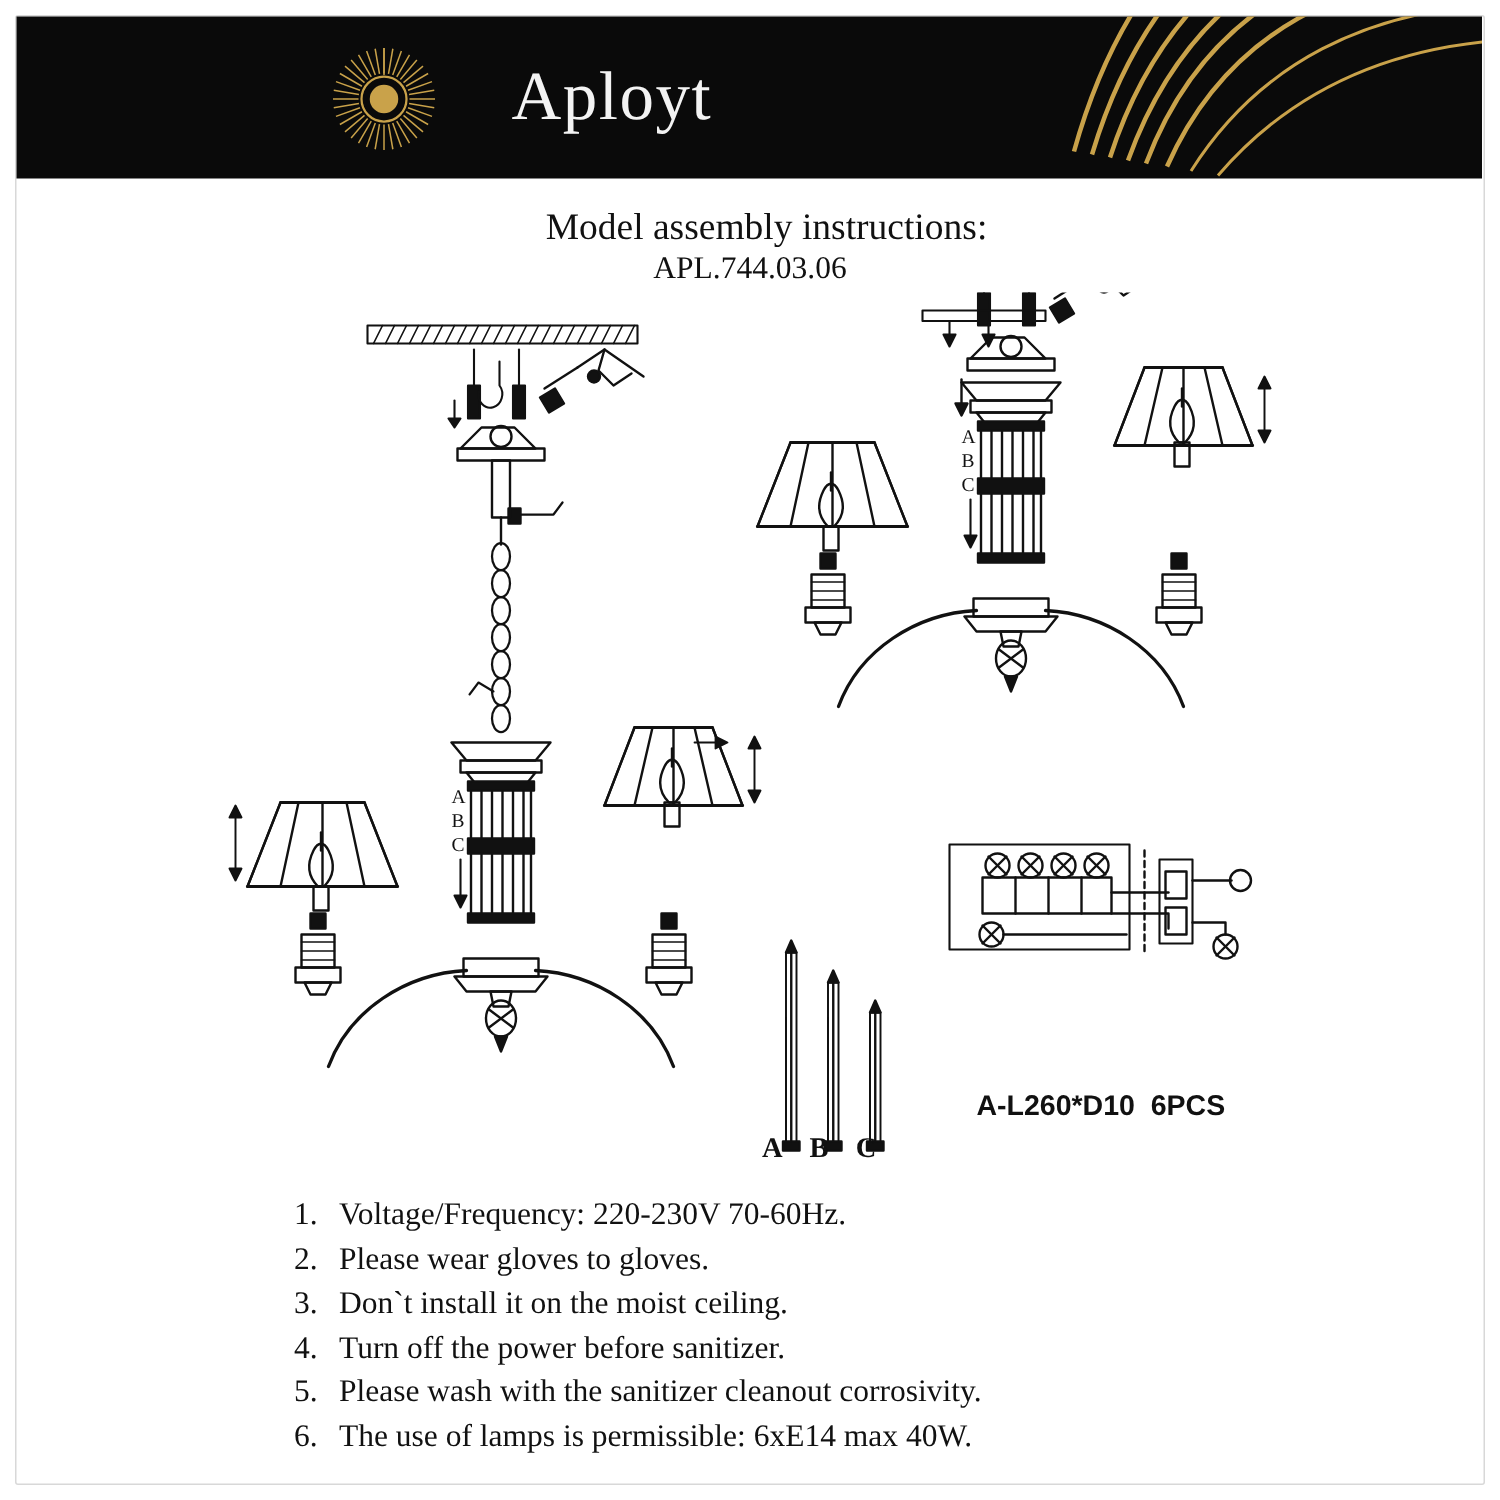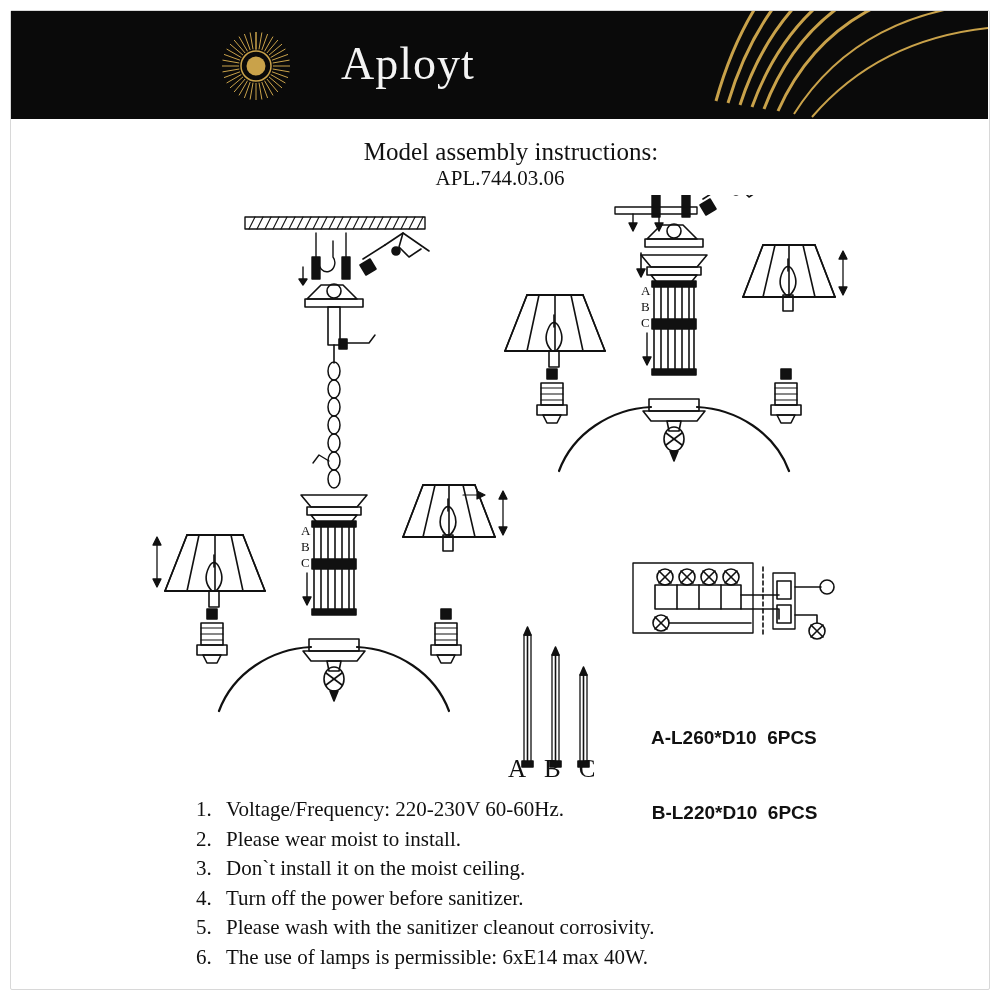--- a/index.html
+++ b/index.html
@@ -97,22 +97,22 @@
     font-family: Liberation Sans, sans-serif;
     font-weight: bold;
     letter-spacing: 0px;
   }
   .parts-list div { white-space: pre; }
 
   .rod-labels {
     position: absolute;
     left: 508px;
     top: 755px;
-    font-size: 25px;
-    font-weight: normal;
+    font-size: 19px;
+    font-weight: bold;
     letter-spacing: 18px;
   }
 
   
   .notes {
     position: absolute;
     left: 196px;
     top: 795px;
     width: 760px;
     font-size: 21px;
@@ -591,33 +591,30 @@
   </svg>
 
   <div class="rod-labels">
     <span>A</span><span>B</span><span>C</span>
   </div>
 
   <div class="parts-list">
     <div>
       <span>A-L260*D10</span><span>  </span><span>6PCS</span>
     </div>
-    <div>
-      <span>B-L220*D10</span><span>  </span><span>6PCS</span>
-    </div>
   </div>
 
   <div class="notes">
     <div class="note-row">
       <span class="note-num">1.</span>
-      <span class="note-text">Voltage/Frequency: 220-230V 60-60Hz.</span>
+      <span class="note-text">Voltage/Frequency: 220-230V 70-60Hz.</span>
     </div>
     <div class="note-row">
       <span class="note-num">2.</span>
-      <span class="note-text">Please wear moist to install.</span>
+      <span class="note-text">Please wear gloves to gloves.</span>
     </div>
     <div class="note-row">
       <span class="note-num">3.</span>
       <span class="note-text">Don`t install it on the moist ceiling.</span>
     </div>
     <div class="note-row">
       <span class="note-num">4.</span>
       <span class="note-text">Turn off the power before sanitizer.</span>
     </div>
     <div class="note-row">

